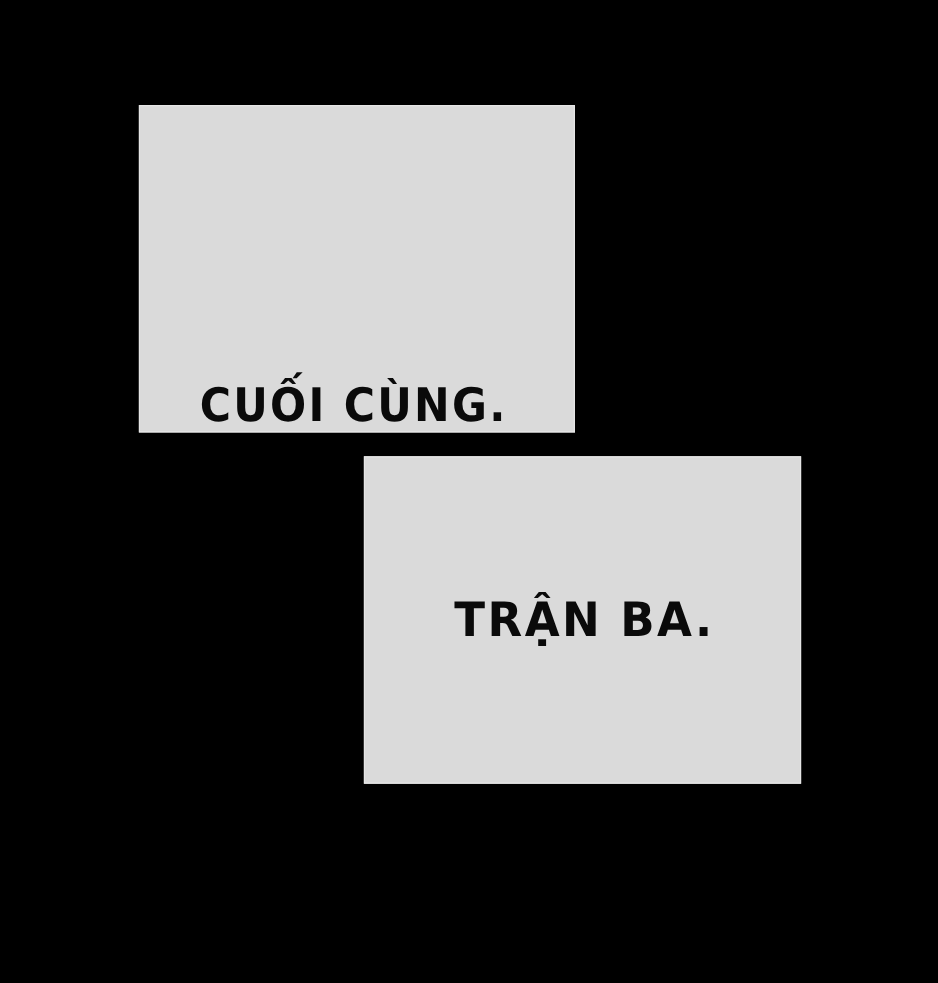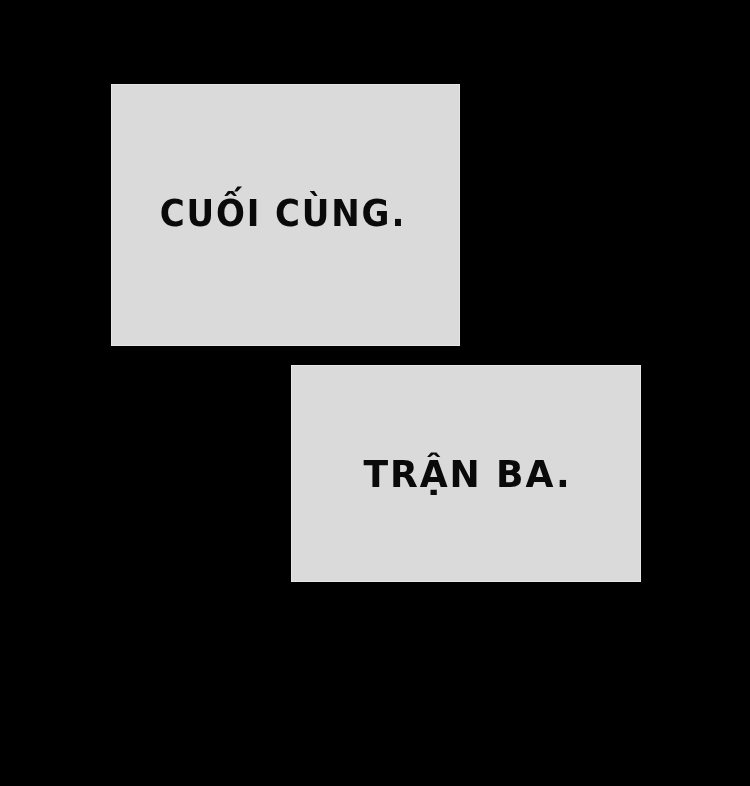--- a/index.html
+++ b/index.html
@@ -26,32 +26,33 @@
       font-weight: bold;
       color: #0a0a0a;
       letter-spacing: 2px;
       white-space: nowrap;
     }
     #box-1 {
       left: 111px;
       top: 84px;
       width: 349px;
       height: 262px;
+      align-items: flex-end;
     }
     #box-1 .caption-text {
       font-size: 37px;
       transform: scaleX(0.92);
       margin-top: -4px;
       margin-left: -6px;
     }
     #box-2 {
       left: 291px;
       top: 365px;
       width: 350px;
-      height: 217px;
+      height: 262px;
     }
     #box-2 .caption-text {
       font-size: 38px;
       transform: scaleX(0.95);
       margin-top: 0px;
       margin-left: 4px;
     }
   </style>
 </head>
 <body>

